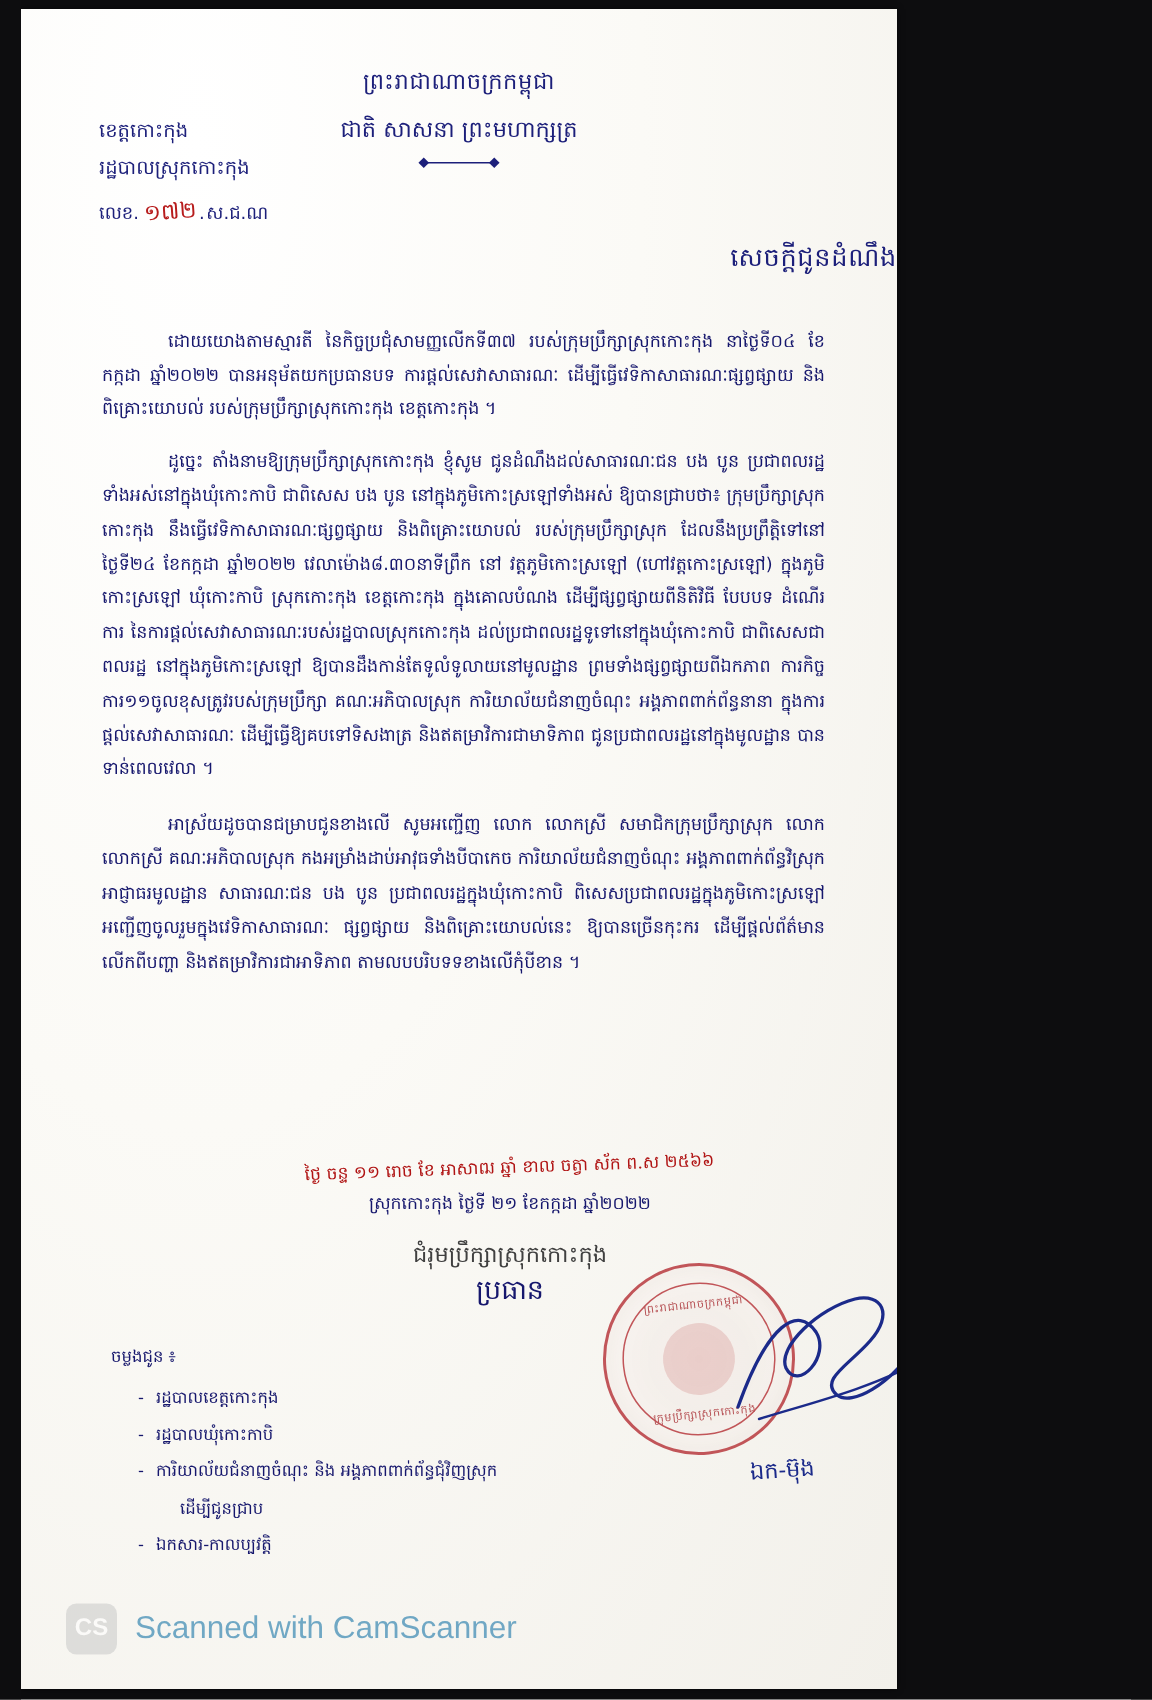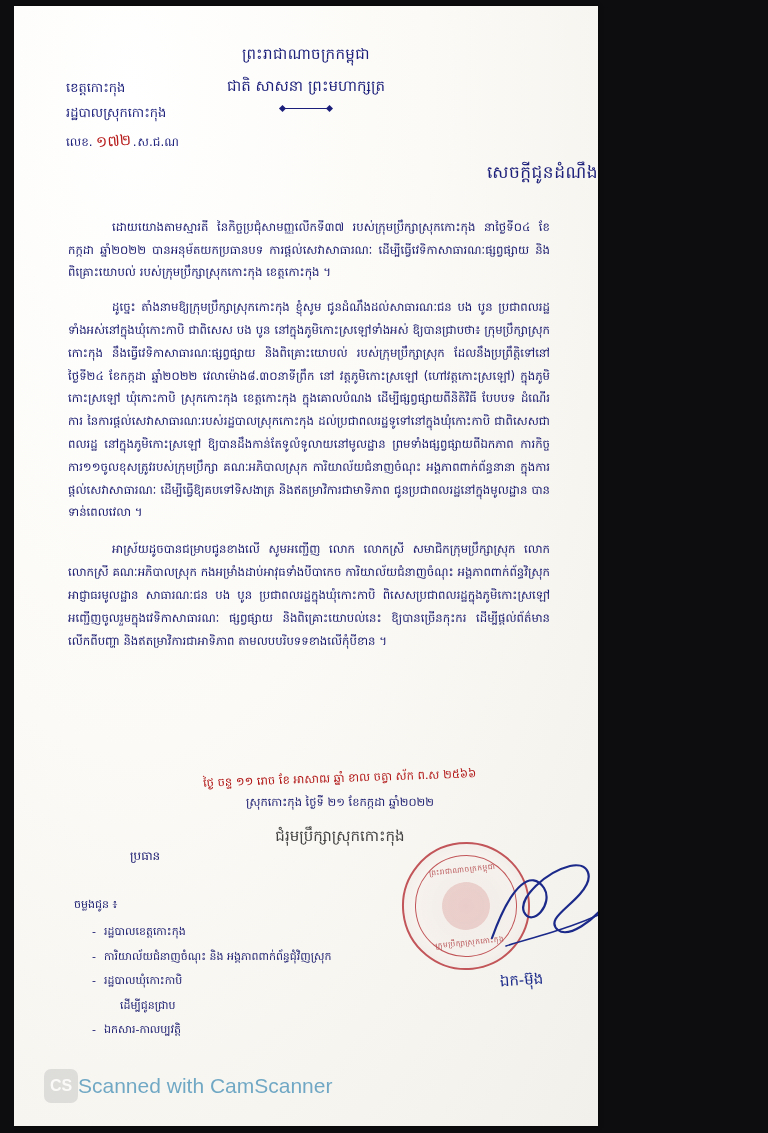--- a/index.html
+++ b/index.html
@@ -95,21 +95,21 @@
   .dateline .hand{
     color:#b01414;font-family:"DejaVu Serif","Liberation Serif",serif;
     display:inline-block;transform:rotate(-2deg);
   }
   .signtitle{
     position:absolute;right:48px;top:818px;width:420px;
     text-align:center;font-size:15px;color:#404040;
   }
   .signrole{
     position:absolute;right:48px;top:840px;width:420px;
-    font-size:12px;color:#16176d;
+    text-align:center;font-size:18px;color:#16176d;
   }
 
   
   .stamp{
     position:absolute;left:388px;top:836px;
     width:124px;height:124px;border-radius:50%;
     border:2.4px solid #b3292f;
     opacity:.78;
     background:
       radial-gradient(circle at 50% 50%, rgba(179,41,47,.06) 0%, rgba(179,41,47,.02) 60%, rgba(179,41,47,.10) 100%);
@@ -151,21 +151,21 @@
   .cc li{position:relative;padding-left:12px;margin-bottom:3px;}
   .cc li:before{
     content:"-";position:absolute;left:0;top:0;
   }
   .cc li.noarrow:before{content:"";}
   .cc li.center{padding-left:28px;}
 
   
   .cam{
     position:absolute;left:30px;bottom:22px;
-    display:flex;align-items:center;
+    display:flex;align-items:center;gap:12px;
     opacity:.55;
   }
   .cam .logo{
     width:34px;height:34px;border-radius:7px;
     background:#c9c9c9;
     display:flex;align-items:center;justify-content:center;
     color:#fff;font-size:16px;font-weight:bold;
     font-family:"Liberation Sans",sans-serif;
   }
   .cam .label{
@@ -227,22 +227,22 @@
     <svg class="signature" viewBox="0 0 140 130">
       <path d="M8 96 C 28 40, 48 28, 60 46 C 70 62, 48 86, 40 70 C 34 56, 62 30, 86 24 C 104 20, 112 34, 96 52 C 82 68, 62 78, 74 88 C 84 96, 110 80, 124 58" fill="none" stroke="#1b2a8a" stroke-width="2.2" stroke-linecap="round"></path>
       <path d="M22 104 C 54 94, 96 84, 128 66" fill="none" stroke="#1b2a8a" stroke-width="1.6" stroke-linecap="round"></path>
     </svg>
     <div class="sigdash">ឯក-ម៊ុង</div>
 
     <div class="cc">
       <div class="cc-title">ចម្លងជូន ៖</div>
       <ul>
         <li>រដ្ឋបាលខេត្តកោះកុង</li>
+        <li>រដ្ឋបាលឃុំកោះកាបិ</li>
         <li>ការិយាល័យជំនាញចំណុះ និង អង្គភាពពាក់ព័ន្ធជុំវិញស្រុក</li>
-        <li>រដ្ឋបាលឃុំកោះកាបិ</li>
         <li class="noarrow center">ដើម្បីជូនជ្រាប</li>
         <li>ឯកសារ-កាលប្បវត្តិ</li>
       </ul>
     </div>
 
     <div class="cam">
       <div class="logo">CS</div>
       <div class="label">Scanned with CamScanner</div>
     </div>
 

